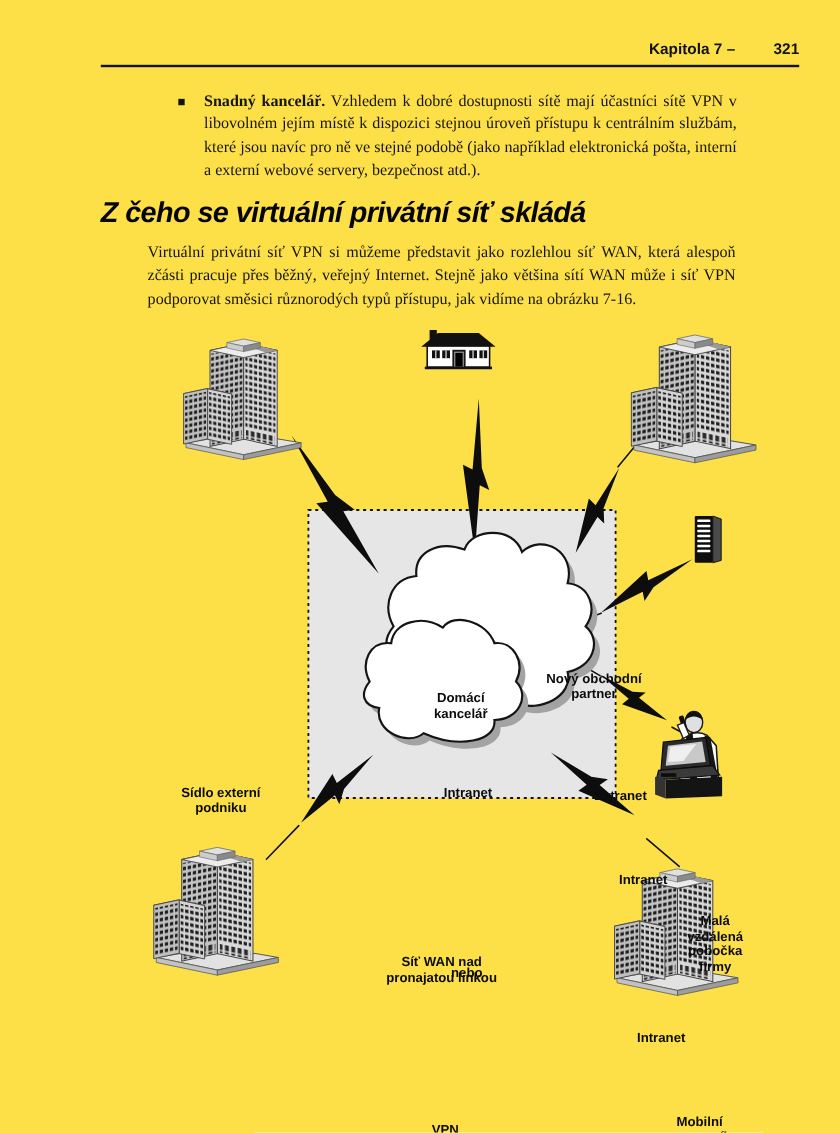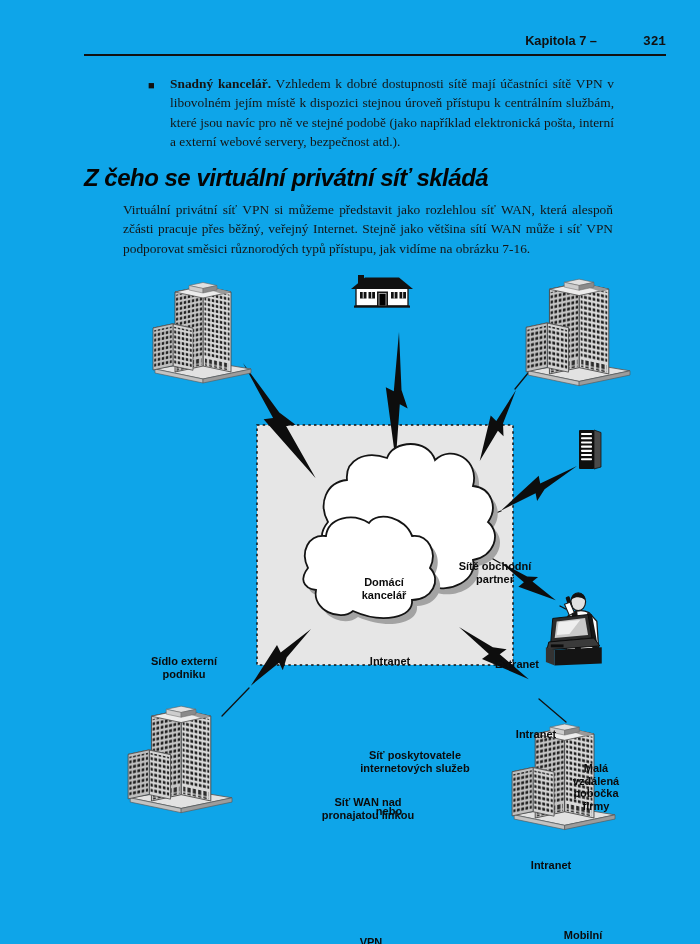--- a/index.html
+++ b/index.html
@@ -1,22 +1,22 @@
 <!DOCTYPE html>
 <html><head>
 <meta charset="utf-8">
 <style>
   html,body{margin:0;padding:0;background:#fff;}
-  .page{position:relative;width:700px;height:944px;background:#0ea5e9;overflow:hidden;
+  .page{position:relative;width:700px;height:944px;background:#fde047;overflow:hidden;
         font-family:"Liberation Sans",sans-serif;color:#111;}
   
   .runhead{position:absolute;left:84px;top:33px;width:582px;display:flex;
            justify-content:flex-end;align-items:baseline;font-size:12.8px;}
   .runhead .chap-label{font-weight:700;margin-right:5px;}
-  .runhead .pageno{font-weight:700;margin-left:41px;font-family:Liberation Mono, monospace;}
+  .runhead .pageno{font-weight:700;margin-left:27px;}
   .headrule{position:absolute;left:84px;top:54px;width:582px;height:2px;background:#111;}
   
   .bullet-item{position:absolute;left:170px;top:74px;width:444px;}
   .bullet-sq{position:absolute;left:-22px;top:2px;font-size:11px;color:#111;}
   .serif{font-family:"Liberation Serif",serif;font-size:13.4px;line-height:19.4px;
          text-align:justify;color:#151515;}
   .lead{font-weight:700;}
   .sect-heading{position:absolute;left:84px;top:164px;font-size:24px;font-weight:700;
                 letter-spacing:-0.5px;color:#050505;white-space:nowrap;font-style:italic;}
   .intro{position:absolute;left:123px;top:200px;width:490px;}
@@ -176,35 +176,33 @@
       <use href="#bldg" transform="translate(510,713) scale(1.05)"></use>
       <use href="#house" transform="translate(350,275)"></use>
       <use href="#server" transform="translate(577,428)"></use>
       <use href="#worker" transform="translate(541,591) scale(0.98)"></use>
     </svg>
 
     <div class="lbl" style="left:184px;top:387px">Sídlo externí
 podniku</div>
     <div class="lbl" style="left:384px;top:308px">Domácí
 kancelář</div>
-    <div class="lbl" style="left:495px;top:292px">Sítě obchodní
+    <div class="lbl" style="left:495px;top:292px">Nový obchodní
 partner</div>
     <div class="lbl" style="left:390px;top:387px">Intranet</div>
     <div class="lbl" style="left:517px;top:390px">Extranet</div>
     <div class="lbl" style="left:536px;top:460px">Intranet</div>
     <div class="lbl" style="left:596px;top:494px">Malá
 vzdálená
 pobočka
 firmy</div>
     <div class="lbl" style="left:551px;top:591px">Intranet</div>
     <div class="lbl" style="left:583px;top:661px">Mobilní
 pracovník</div>
 
-    <div class="lbl" style="left:415px;top:481px">Síť poskytovatele
-internetových služeb</div>
     <div class="lbl" style="left:389px;top:537px">nebo</div>
     <div class="lbl" style="left:368px;top:528px">Síť WAN nad
 pronajatou linkou</div>
     <div class="lbl" style="left:371px;top:668px">VPN
 (společné zabezpečení
 a správa sítě)</div>
   </div>
 
 </div>
 

